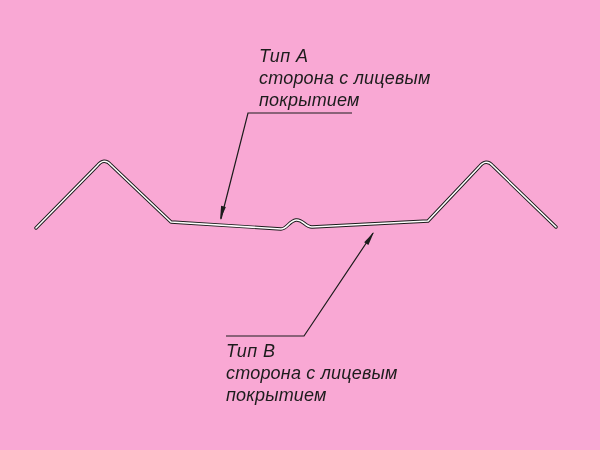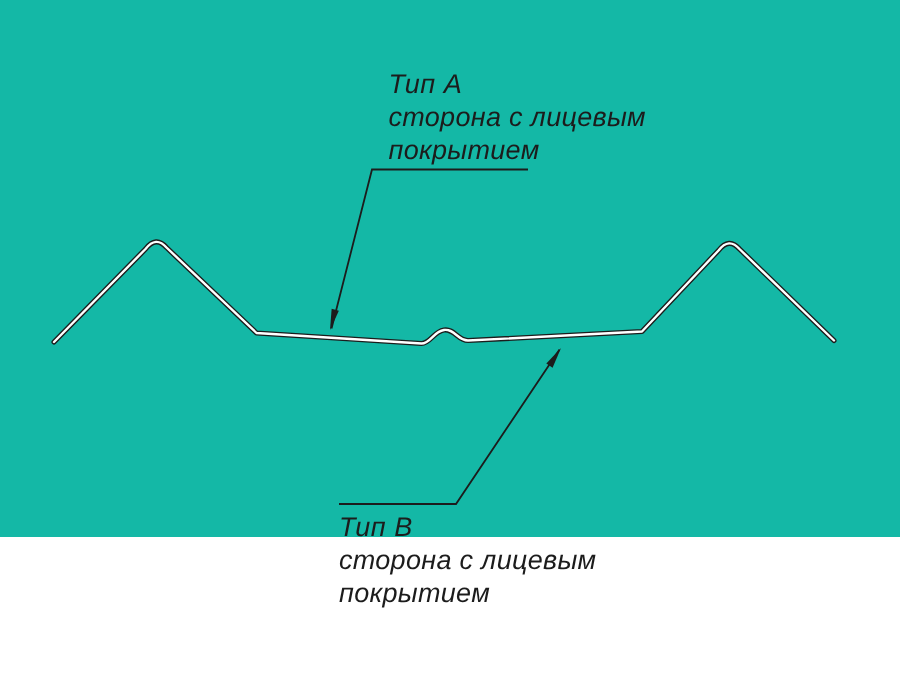--- a/index.html
+++ b/index.html
@@ -6,22 +6,22 @@
     margin: 0;
     padding: 0;
     width: 600px;
     height: 450px;
     background: #ffffff;
     overflow: hidden;
   }
   .stage {
     position: relative;
     width: 600px;
-    height: 358px;
-    background: #14b8a6;
+    height: 450px;
+    background: #f9a8d4;
   }
   .cad-text {
     font-family: "Liberation Sans", sans-serif;
     font-style: italic;
     font-size: 18px;
     fill: #1c1c1c;
     letter-spacing: 0.2px;
   }
   .cad-title {
     font-family: "Liberation Sans", sans-serif;

